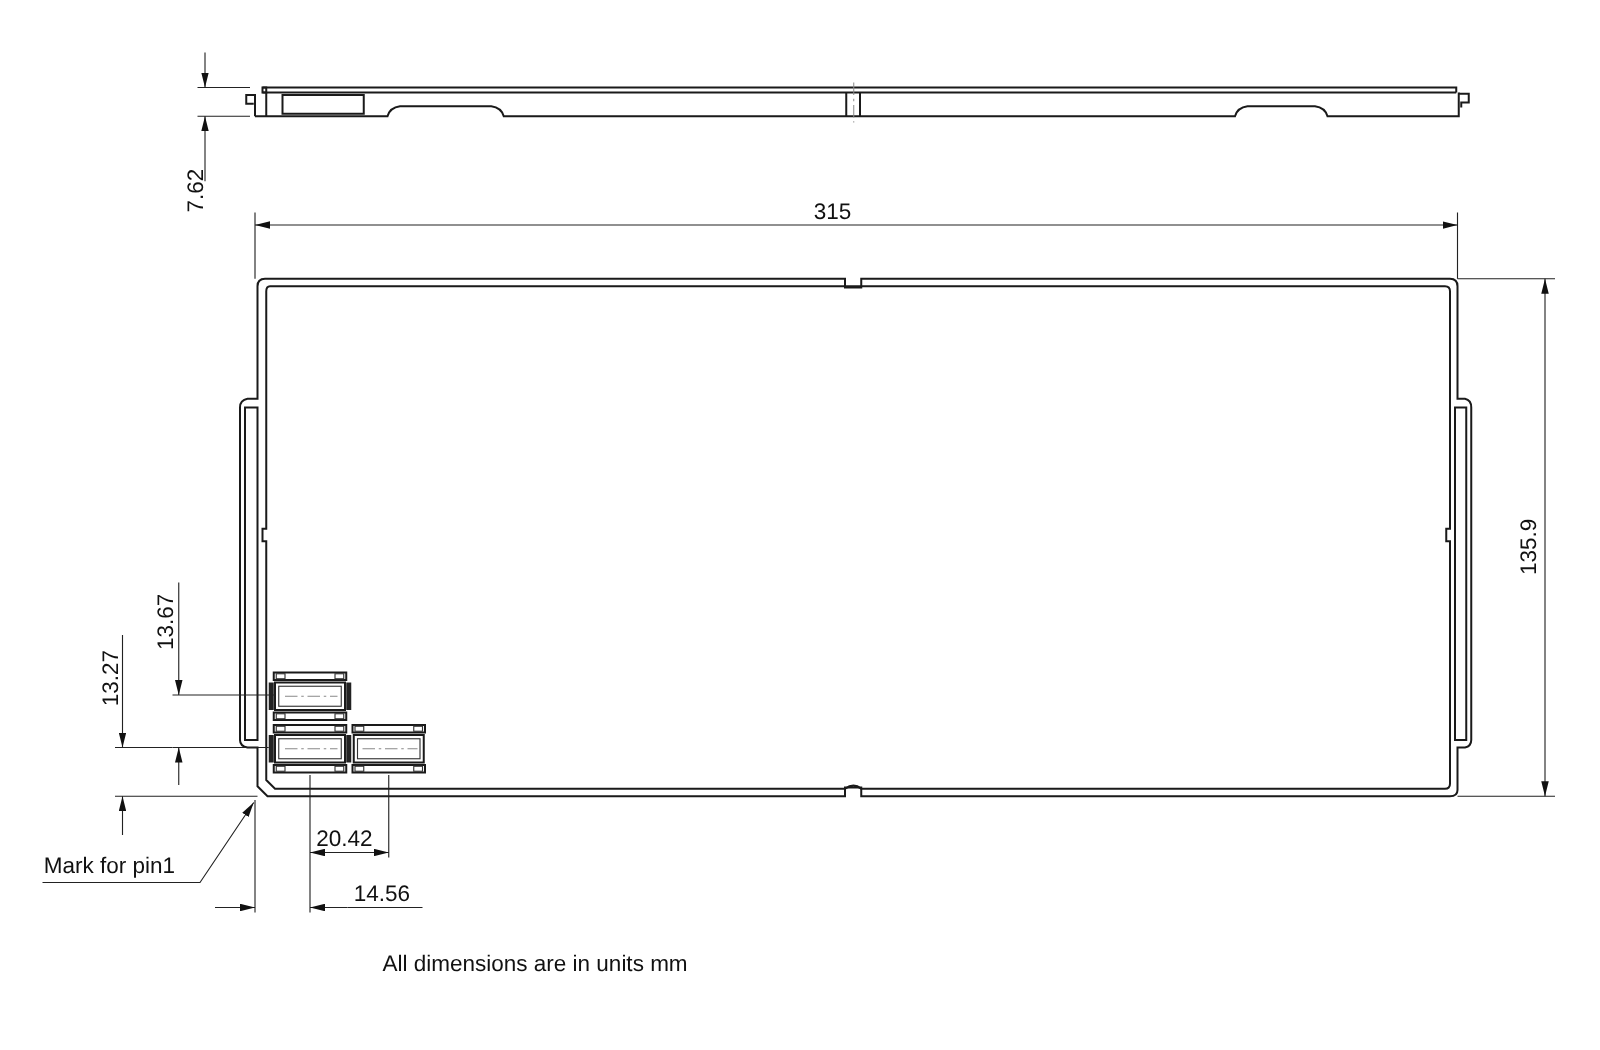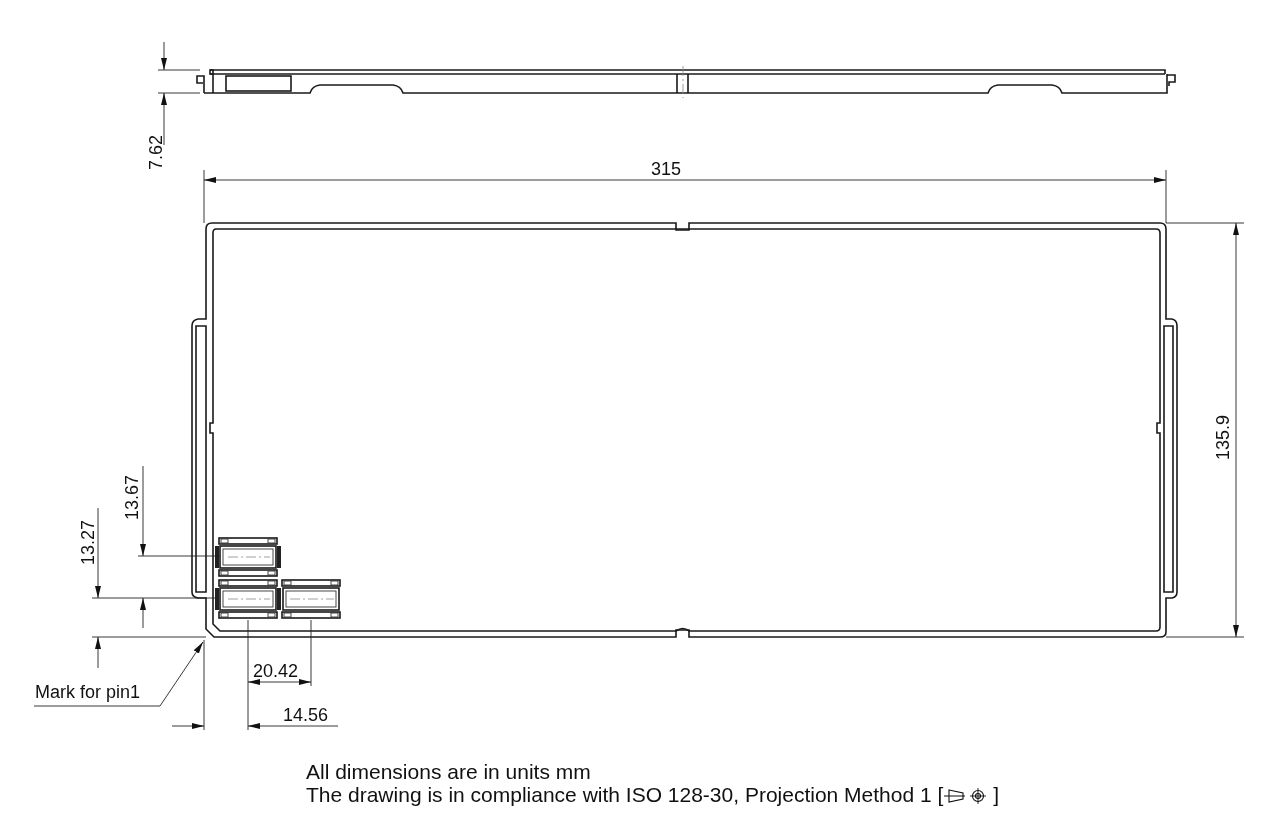--- a/index.html
+++ b/index.html
@@ -3,21 +3,21 @@
 <meta charset="utf-8">
 <style>
   html, body { margin: 0; padding: 0; background: #ffffff; }
   body { width: 1280px; height: 840px; overflow: hidden; position: relative; font-family: "Liberation Sans", sans-serif; }
   #drawing { position: absolute; left: 0; top: 0; width: 1280px; height: 840px; }
   .ln { stroke: #1a1a1a; fill: none; stroke-width: 1.6; }
   .thin { stroke: #333; fill: none; stroke-width: 0.9; }
   .dim { stroke: #222; fill: none; stroke-width: 0.9; }
   .center { stroke: #888; fill: none; stroke-width: 0.8; stroke-dasharray: 10 3 2 3; }
   .dimtext { font-family: "Liberation Sans", sans-serif; font-size: 18px; fill: #111; }
-  .notes { position: absolute; left: 306px; top: 760px; font-size: 21px; color: #111; line-height: 23px; }
+  .notes { position: absolute; left: 306px; top: 760px; font-size: 18px; color: #111; line-height: 23px; }
   .notes div { white-space: nowrap; }
   .proj-sym { display: inline-block; vertical-align: -3px; }
 </style>
 </head>
 <body>
 
 <svg id="drawing" viewBox="0 0 1280 840" xmlns="http://www.w3.org/2000/svg">
   <defs>
     <marker id="arr" viewBox="0 0 12 6" refX="12" refY="3" markerWidth="12" markerHeight="6" orient="auto-start-reverse" markerUnits="userSpaceOnUse">
       <path d="M0,0 L12,3 L0,6 z" fill="#111"></path>
@@ -154,19 +154,13 @@
   </g>
 
   <g>
     <path class="dim" d="M34,706 L160,706 L203,642" marker-end="url(#arr)"></path>
     <text class="dimtext" x="35" y="698">Mark for pin1</text>
   </g>
 </svg>
 
 <div class="notes">
   <div>All dimensions are in units mm</div>
-  <div><span>The drawing is in compliance with ISO 128-30, Projection Method 1 [</span><svg class="proj-sym" width="50" height="18" viewBox="0 0 50 18">
-        <path d="M1,9 L22,9 M6,3 L20,6 L20,12 L6,15 Z" stroke="#111" fill="none" stroke-width="1.1"></path>
-        <circle cx="35" cy="9" r="5.5" stroke="#111" fill="none" stroke-width="1.1"></circle>
-        <circle cx="35" cy="9" r="2.5" stroke="#111" fill="none" stroke-width="1.1"></circle>
-        <path d="M27,9 L43,9 M35,1 L35,17" stroke="#111" stroke-width="0.9"></path>
-      </svg><span>]</span></div>
 </div>
 
 </body></html>

